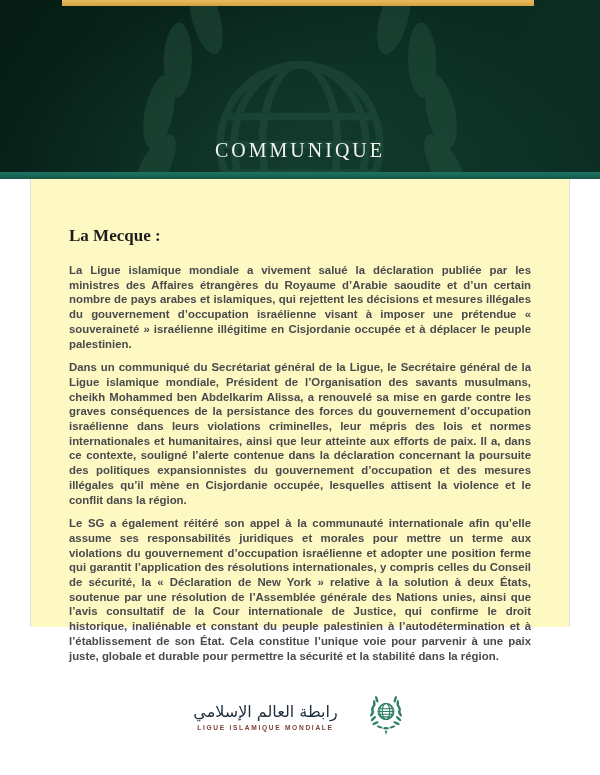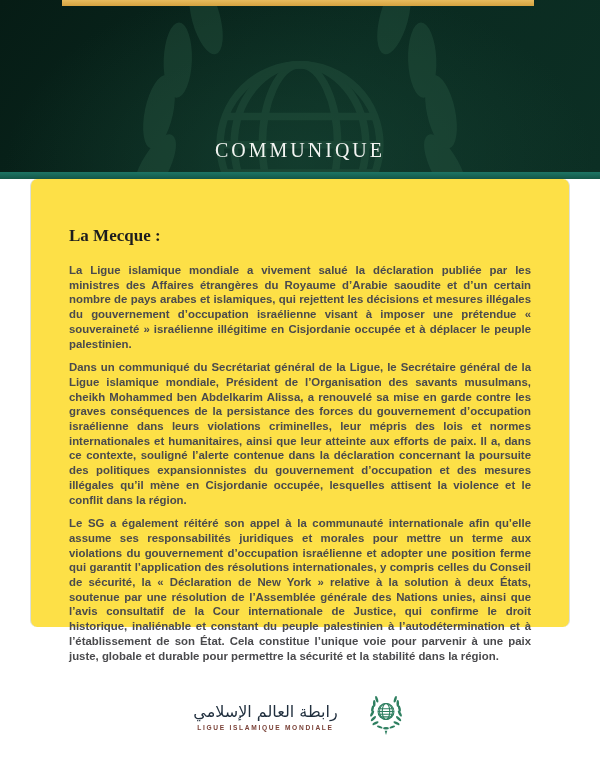--- a/index.html
+++ b/index.html
@@ -46,23 +46,22 @@
   .teal-band {
     height: 7px;
     background: linear-gradient(#1d7665, #145647);
   }
   
   .card {
     margin: 0 30px;
     height: 448px;
     border-left: 1px solid #dbe0e0;
     border-right: 1px solid #dbe0e0;
-    background: #fde047;
+    background: #fef9c3;
     padding: 47px 38px 0 38px;
-    border-radius: 7px;
   }
   .location-heading {
     font-family: "Liberation Serif", serif;
     font-size: 17px;
     font-weight: bold;
     color: #1c1c1e;
     margin: 0 0 17px 0;
   }
   .body-paragraph {
     font-size: 11.4px;

